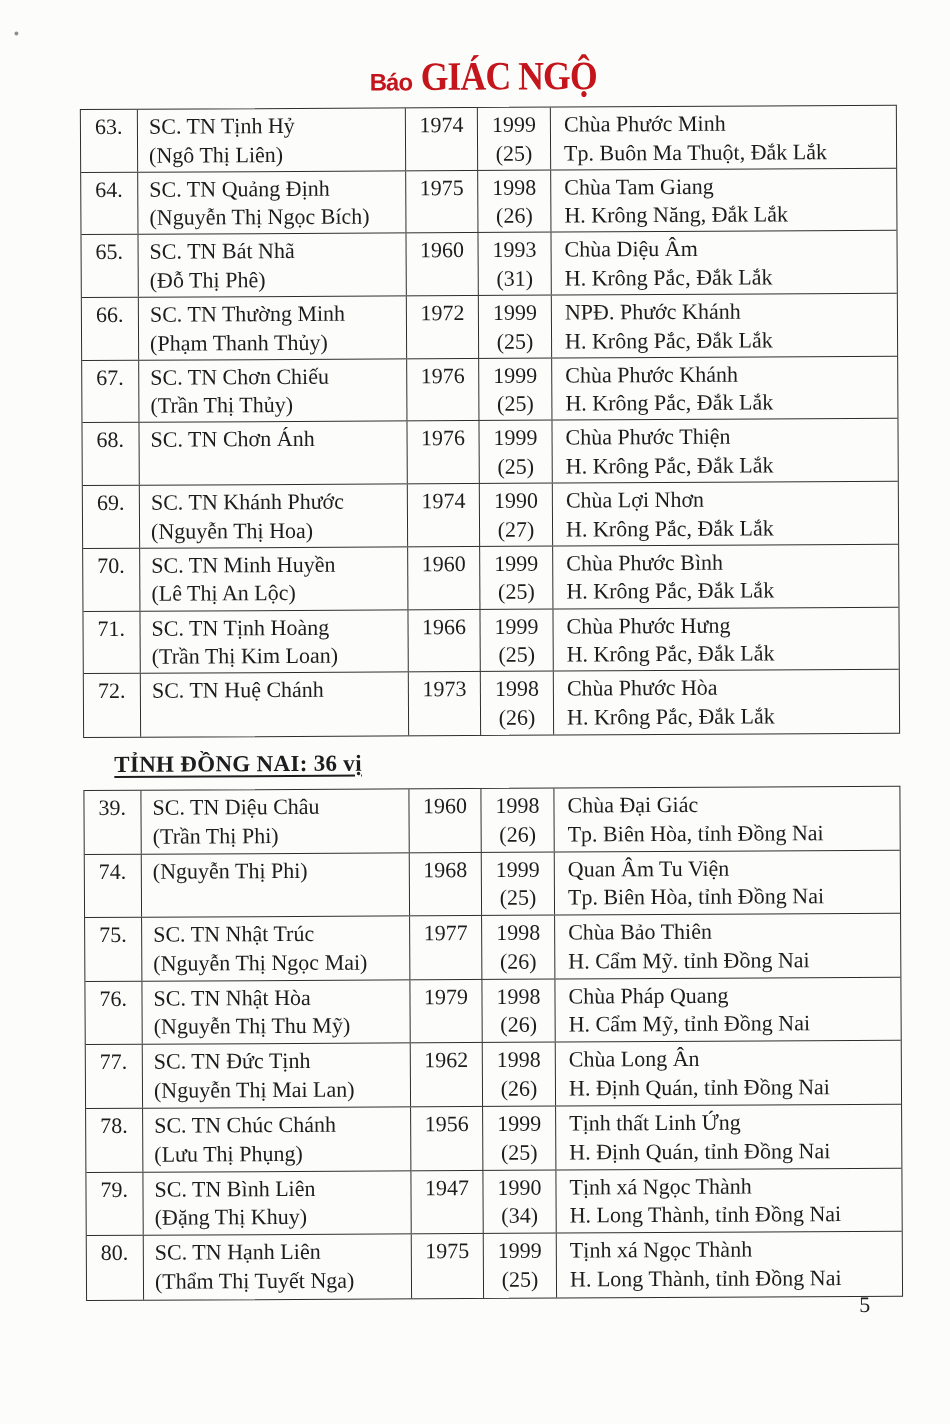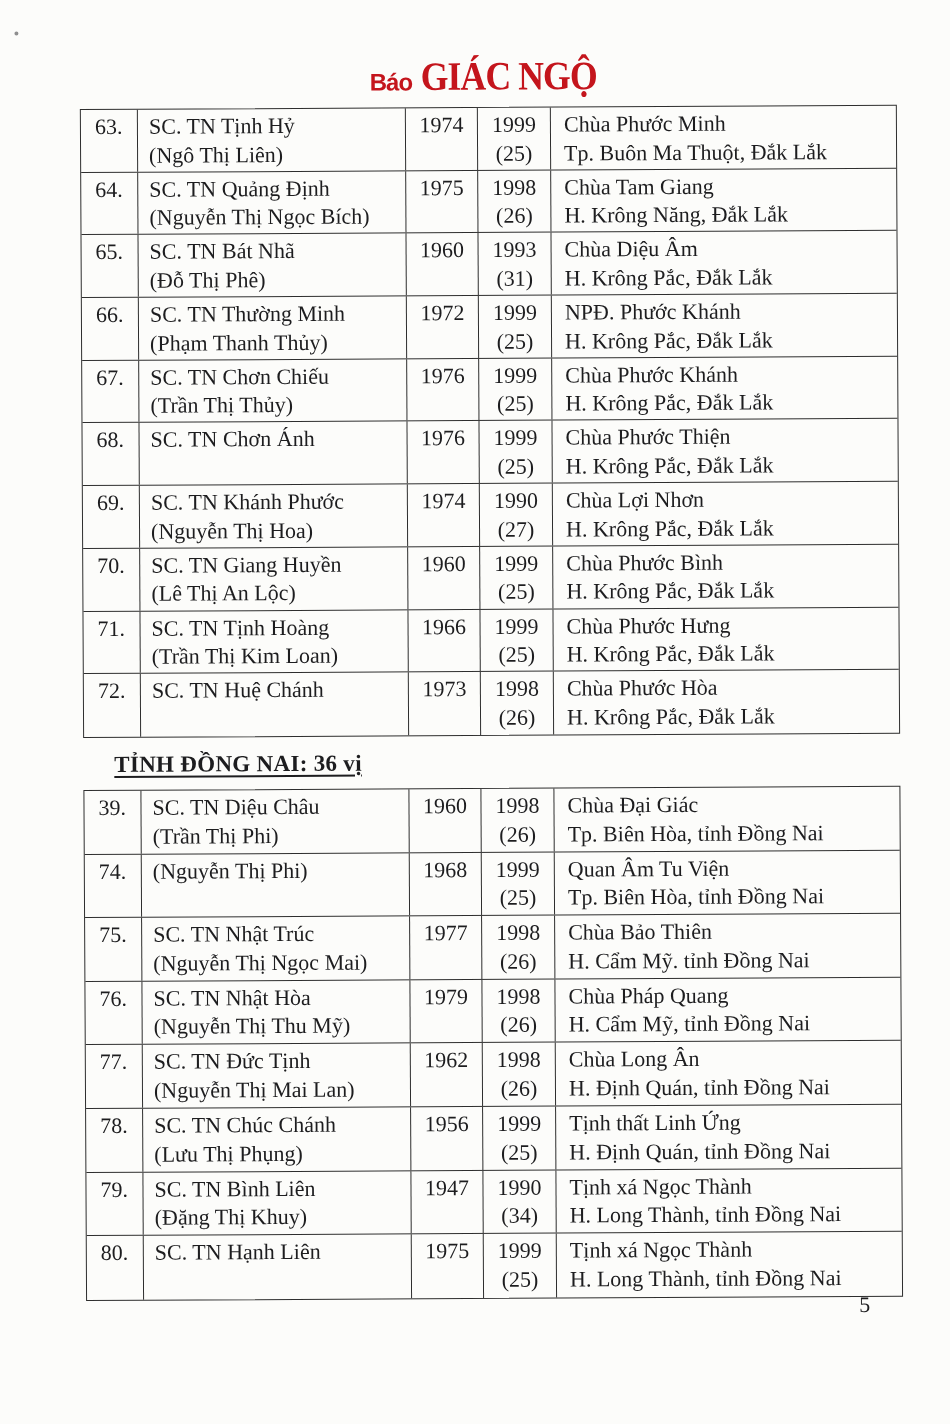--- a/index.html
+++ b/index.html
@@ -245,21 +245,21 @@
           <div class="ln">Chùa Lợi Nhơn</div>
           <div class="ln">H. Krông Pắc, Đắk Lắk</div>
         </div>
       </div>
 
       <div class="row">
         <div class="cell c-no">
           <div class="ln">70.</div>
         </div>
         <div class="cell c-name">
-          <div class="ln">SC. TN Giang Huyền</div>
+          <div class="ln">SC. TN Minh Huyền</div>
           <div class="ln">(Lê Thị An Lộc)</div>
         </div>
         <div class="cell c-birth">
           <div class="ln">1960</div>
         </div>
         <div class="cell c-ord">
           <div class="ln">1999</div>
           <div class="ln">(25)</div>
         </div>
         <div class="cell c-place">
@@ -459,20 +459,21 @@
           <div class="ln">H. Long Thành, tỉnh Đồng Nai</div>
         </div>
       </div>
 
       <div class="row">
         <div class="cell c-no">
           <div class="ln">80.</div>
         </div>
         <div class="cell c-name">
           <div class="ln">SC. TN Hạnh Liên</div>
+          <div class="ln">(Thẩm Thị Tuyết Nga)</div>
         </div>
         <div class="cell c-birth">
           <div class="ln">1975</div>
         </div>
         <div class="cell c-ord">
           <div class="ln">1999</div>
           <div class="ln">(25)</div>
         </div>
         <div class="cell c-place">
           <div class="ln">Tịnh xá Ngọc Thành</div>

